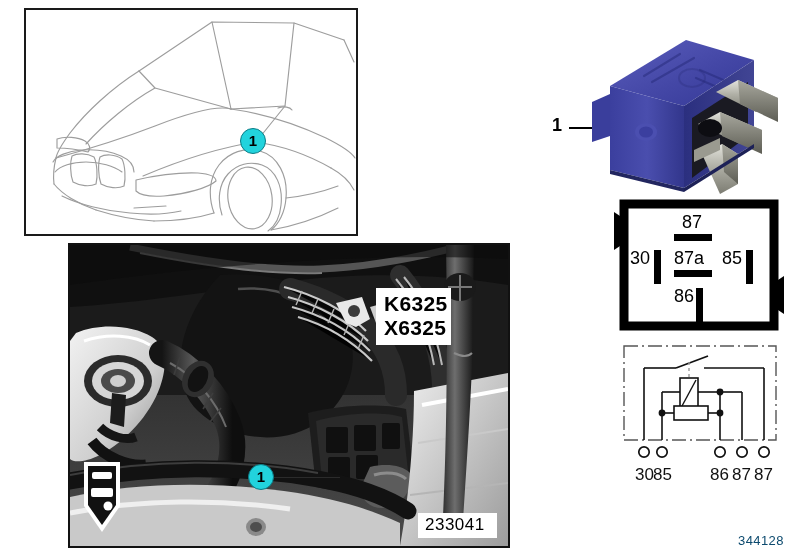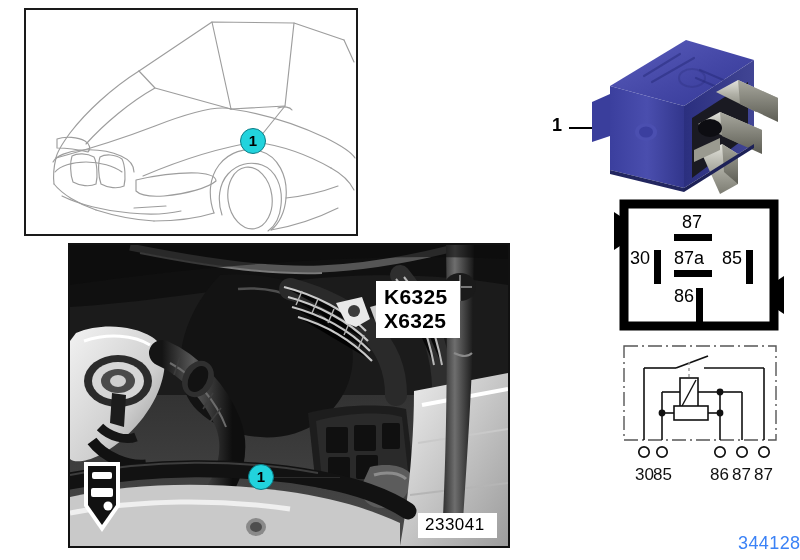--- a/index.html
+++ b/index.html
@@ -60,23 +60,24 @@
   }
   .photo-svg { position: absolute; left: 0; top: 0; }
 
   .photo-label {
     position: absolute;
     background: #fff;
     color: #000;
     font-weight: bold;
     font-size: 21px;
     line-height: 24px;
-    padding: 4px 13px 5px 8px;
+    padding: 4px 4px 5px 8px;
     letter-spacing: 0.3px;
     white-space: pre;
+    margin-top: 7px;
   }
   .label-k6325 { left: 306px; top: 36px; }
 
   .photo-id {
     position: absolute;
     left: 348px; top: 268px;
     background: #fff;
     color: #000;
     font-size: 17px;
     padding: 2px 12px 3px 7px;
@@ -111,22 +112,22 @@
   
   .pinout { position: absolute; left: 612px; top: 192px; }
 
   
   .schematic { position: absolute; left: 616px; top: 340px; }
 
   
   .doc-number {
     position: absolute;
     left: 738px; top: 533px;
-    font-size: 18px;
-    color: #3b82f6;
+    font-size: 13px;
+    color: #0c4a6e;
     letter-spacing: 0.4px;
   }
 
   text { font-family: "Liberation Sans", sans-serif; }
 </style>
 </head>
 <body>
 
 <div class="page">
 

